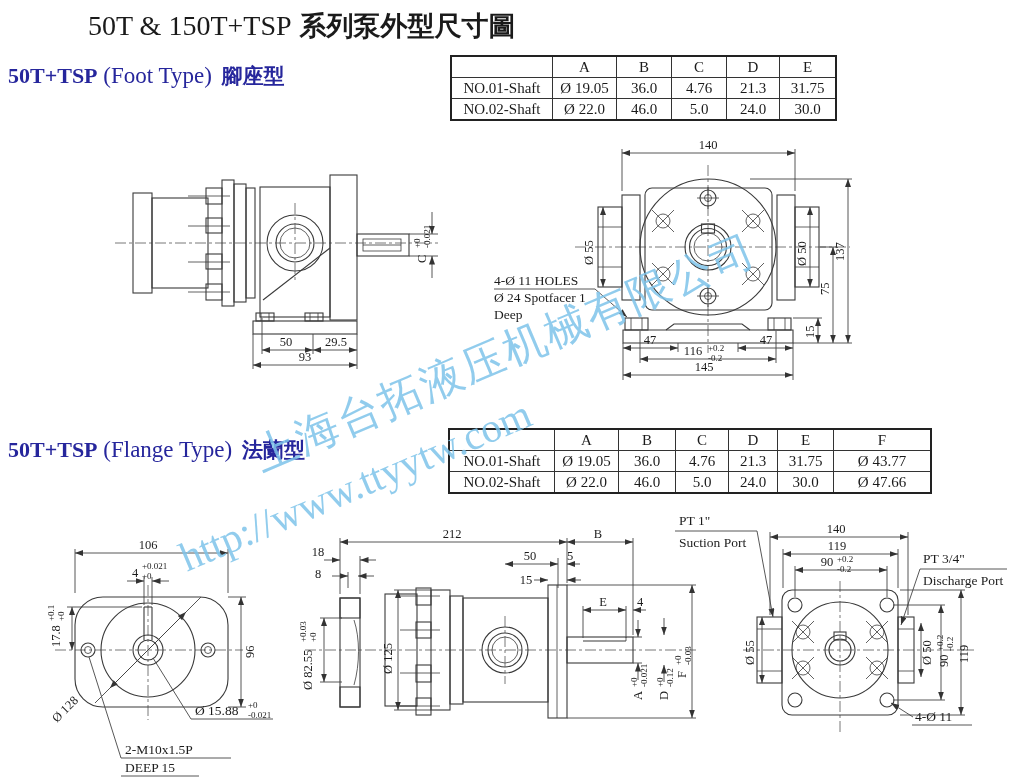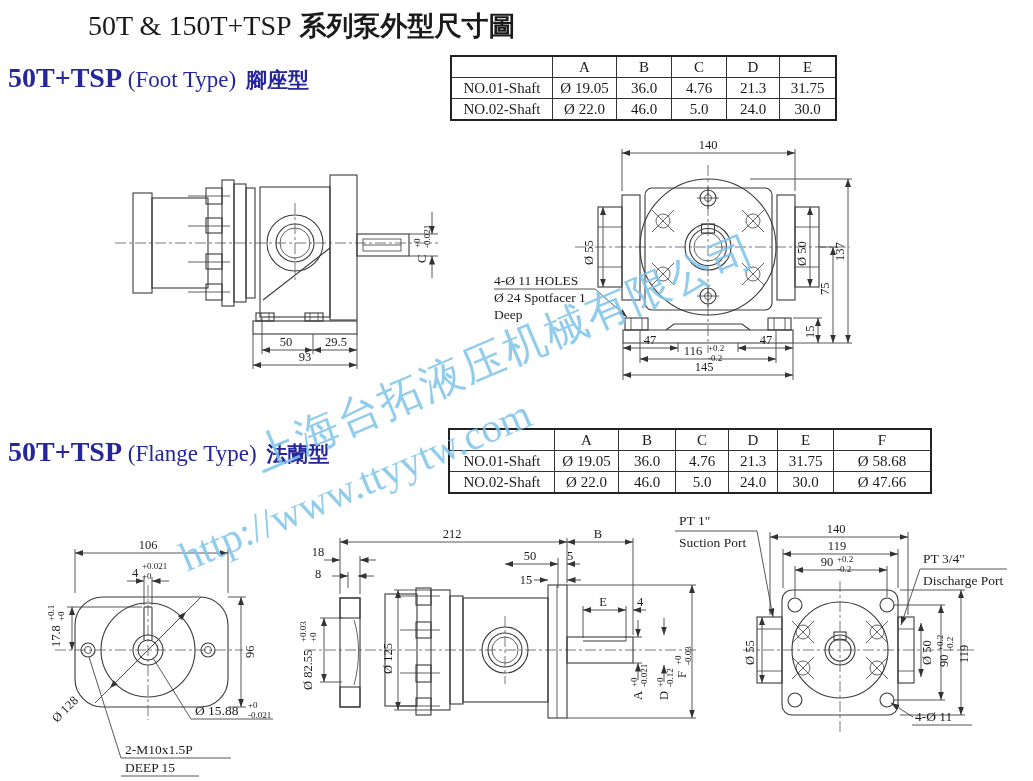--- a/index.html
+++ b/index.html
@@ -1,21 +1,21 @@
 <!DOCTYPE html>
 <html><head>
 <meta charset="utf-8">
 <style>
   html,body{margin:0;padding:0;background:#fff;}
   .sheet{position:relative;width:1033px;height:778px;background:#fff;overflow:hidden;
          font-family:"Liberation Serif",serif;color:#1a1a1a;}
   .title{position:absolute;left:88px;top:8px;font-size:28px;white-space:nowrap;}
   .title .cn{font-weight:bold;font-family:"Liberation Sans",sans-serif;margin-left:8px;font-size:27px;}
   .sec-head{position:absolute;color:#26269c;white-space:nowrap;font-size:23px;}
-  .sec-head .model{font-weight:bold;font-size:28px;}
+  .sec-head .model{font-weight:bold;font-size:22px;}
   .sec-head .cn{font-weight:bold;font-family:"Liberation Sans",sans-serif;font-size:21px;margin-left:4px;}
   table.dimtab{position:absolute;border-collapse:collapse;font-size:15px;background:#fff;}
   table.dimtab td,table.dimtab th{border:1px solid #333;font-weight:normal;text-align:center;
       padding:0 4px;height:20px;line-height:20px;white-space:nowrap;}
   table.dimtab{border:2px solid #222;}
   td.lbl{text-align:left;padding-left:5px;margin-left:16px;}
   svg{position:absolute;overflow:visible;}
   svg text{font-family:"Liberation Serif",serif;fill:#1c1c1c;font-size:12.5px;}
   svg text.tol{font-size:9px;}
   svg text.big{font-size:13.5px;}
@@ -267,21 +267,21 @@
       <th style="width:47px">E</th>
       <th style="width:88px">F</th>
     </tr>
     <tr>
       <td class="lbl">NO.01-Shaft</td>
       <td>Ø 19.05</td>
       <td>36.0</td>
       <td>4.76</td>
       <td>21.3</td>
       <td>31.75</td>
-      <td>Ø 58.68</td>
+      <td>Ø 43.77</td>
     </tr>
     <tr>
       <td class="lbl">NO.02-Shaft</td>
       <td>Ø 22.0</td>
       <td>46.0</td>
       <td>5.0</td>
       <td>24.0</td>
       <td>30.0</td>
       <td>Ø 47.66</td>
     </tr>

